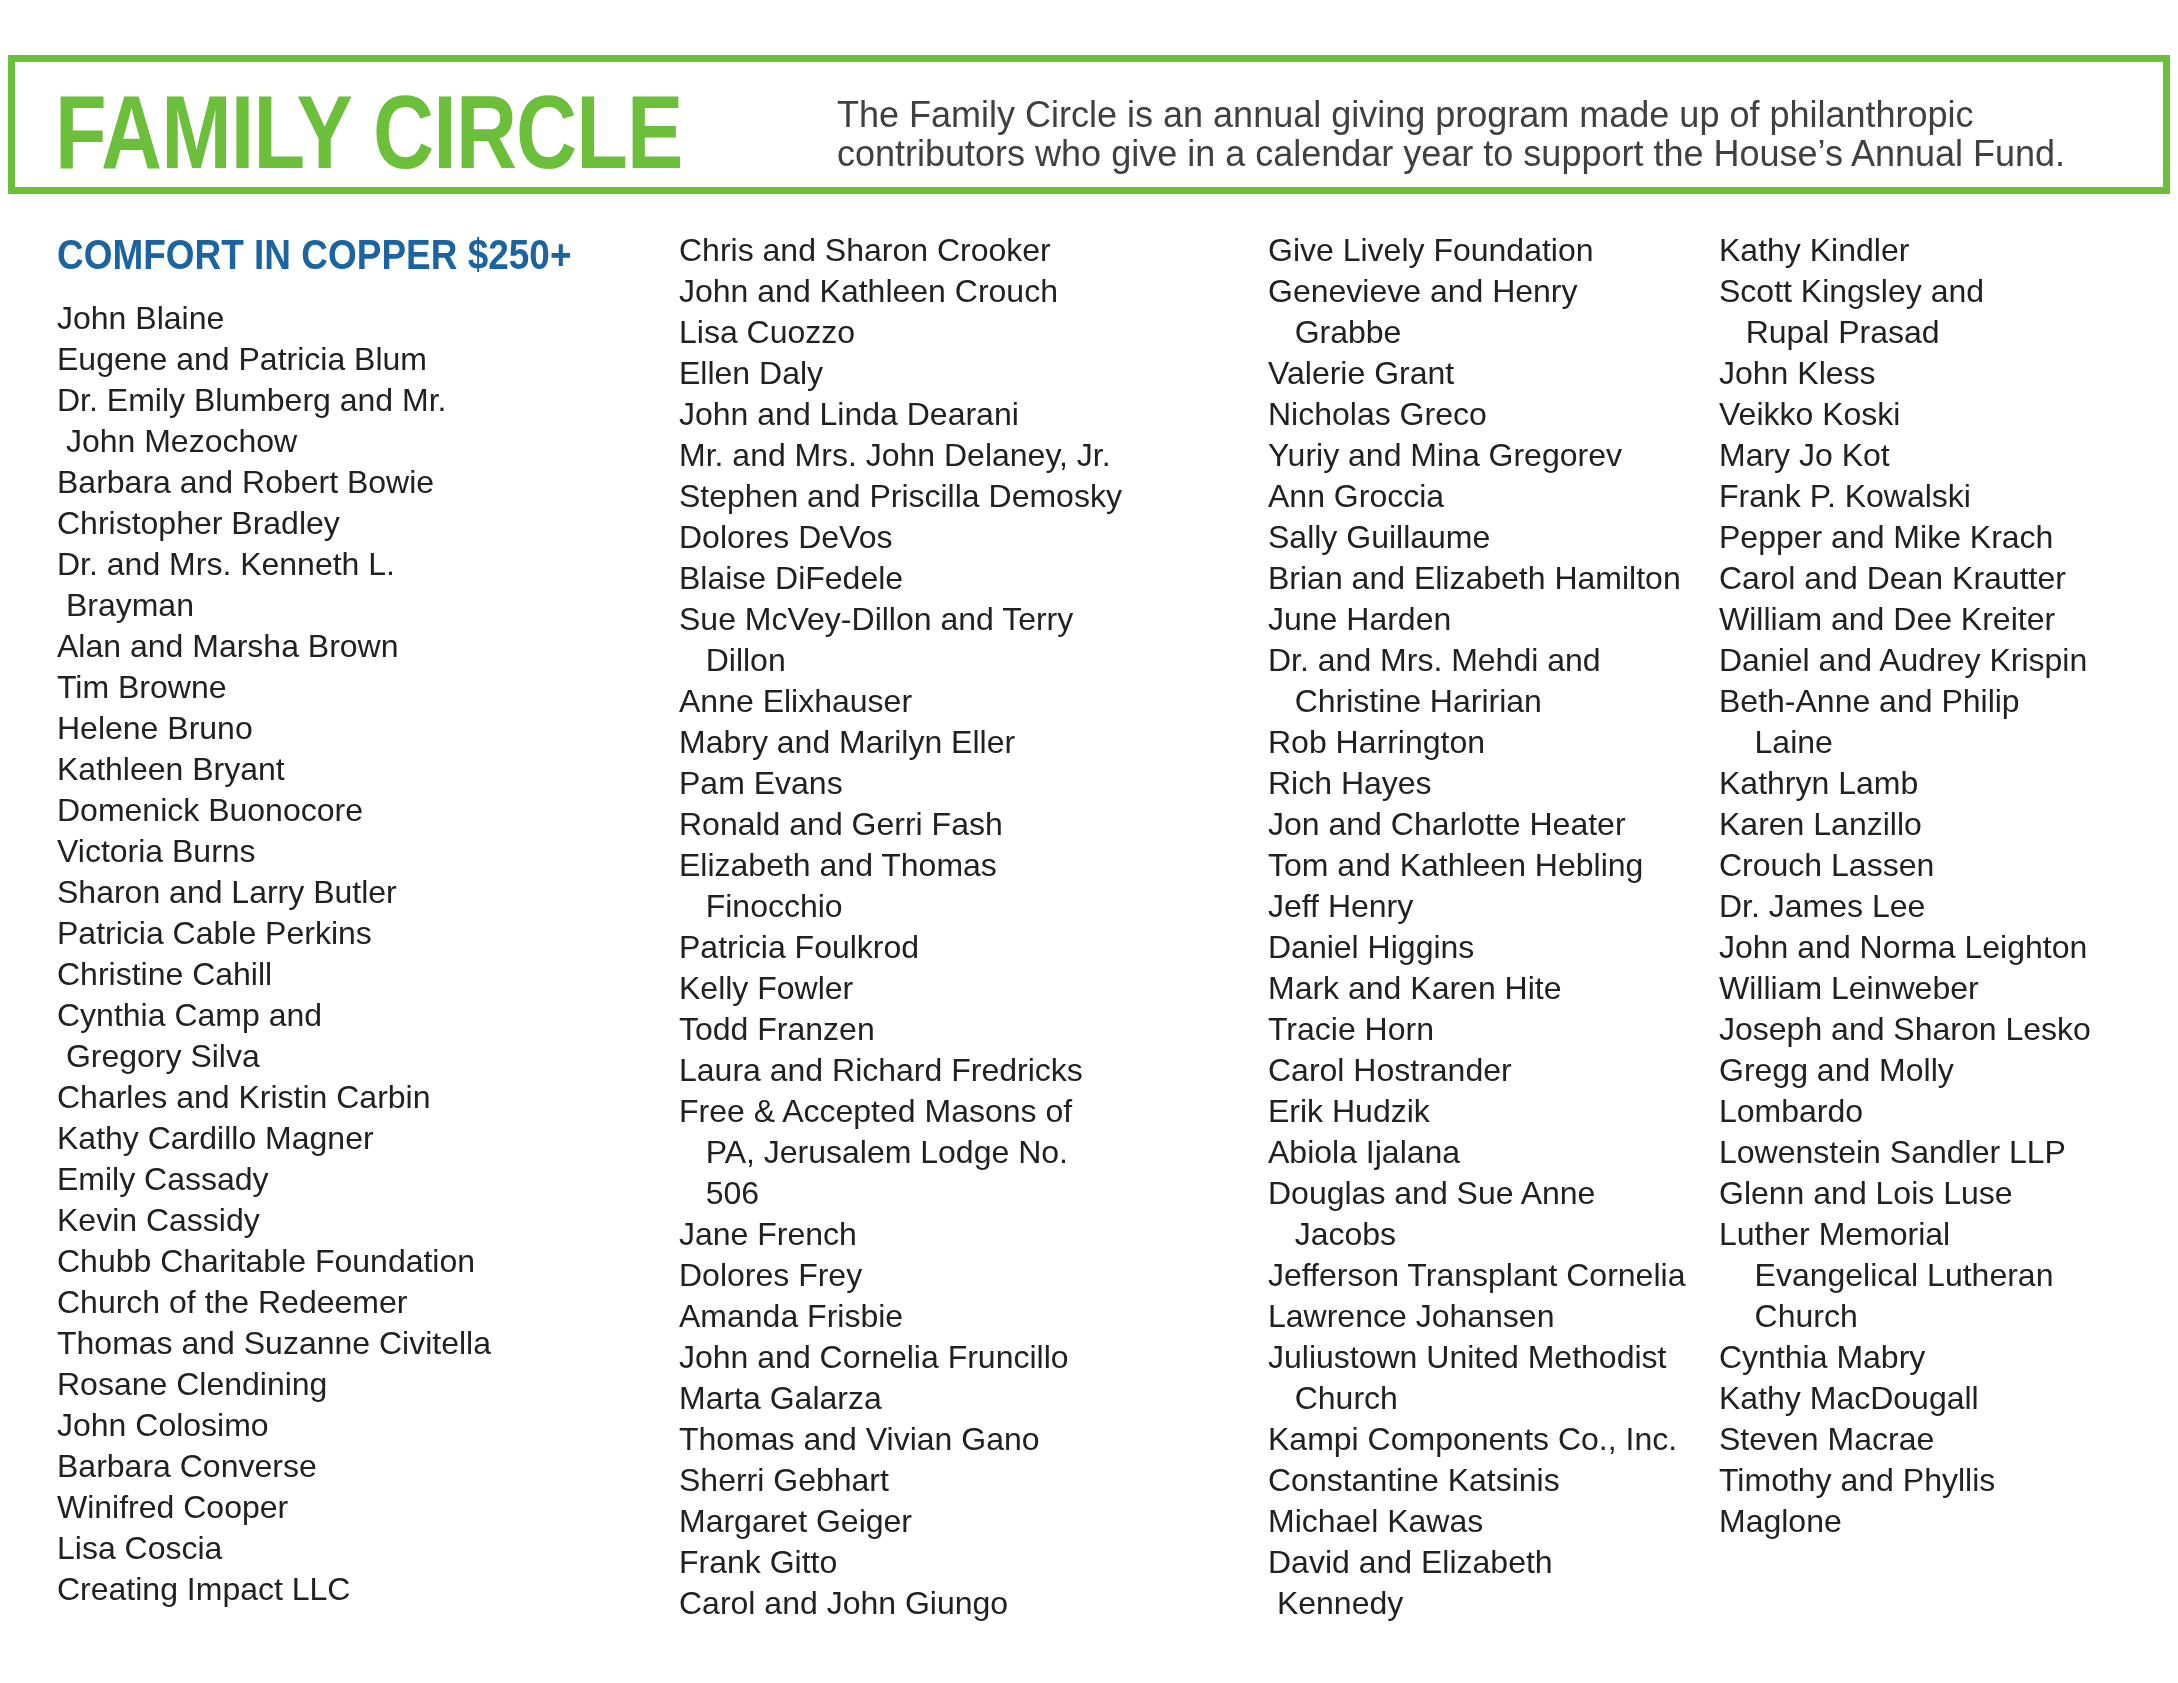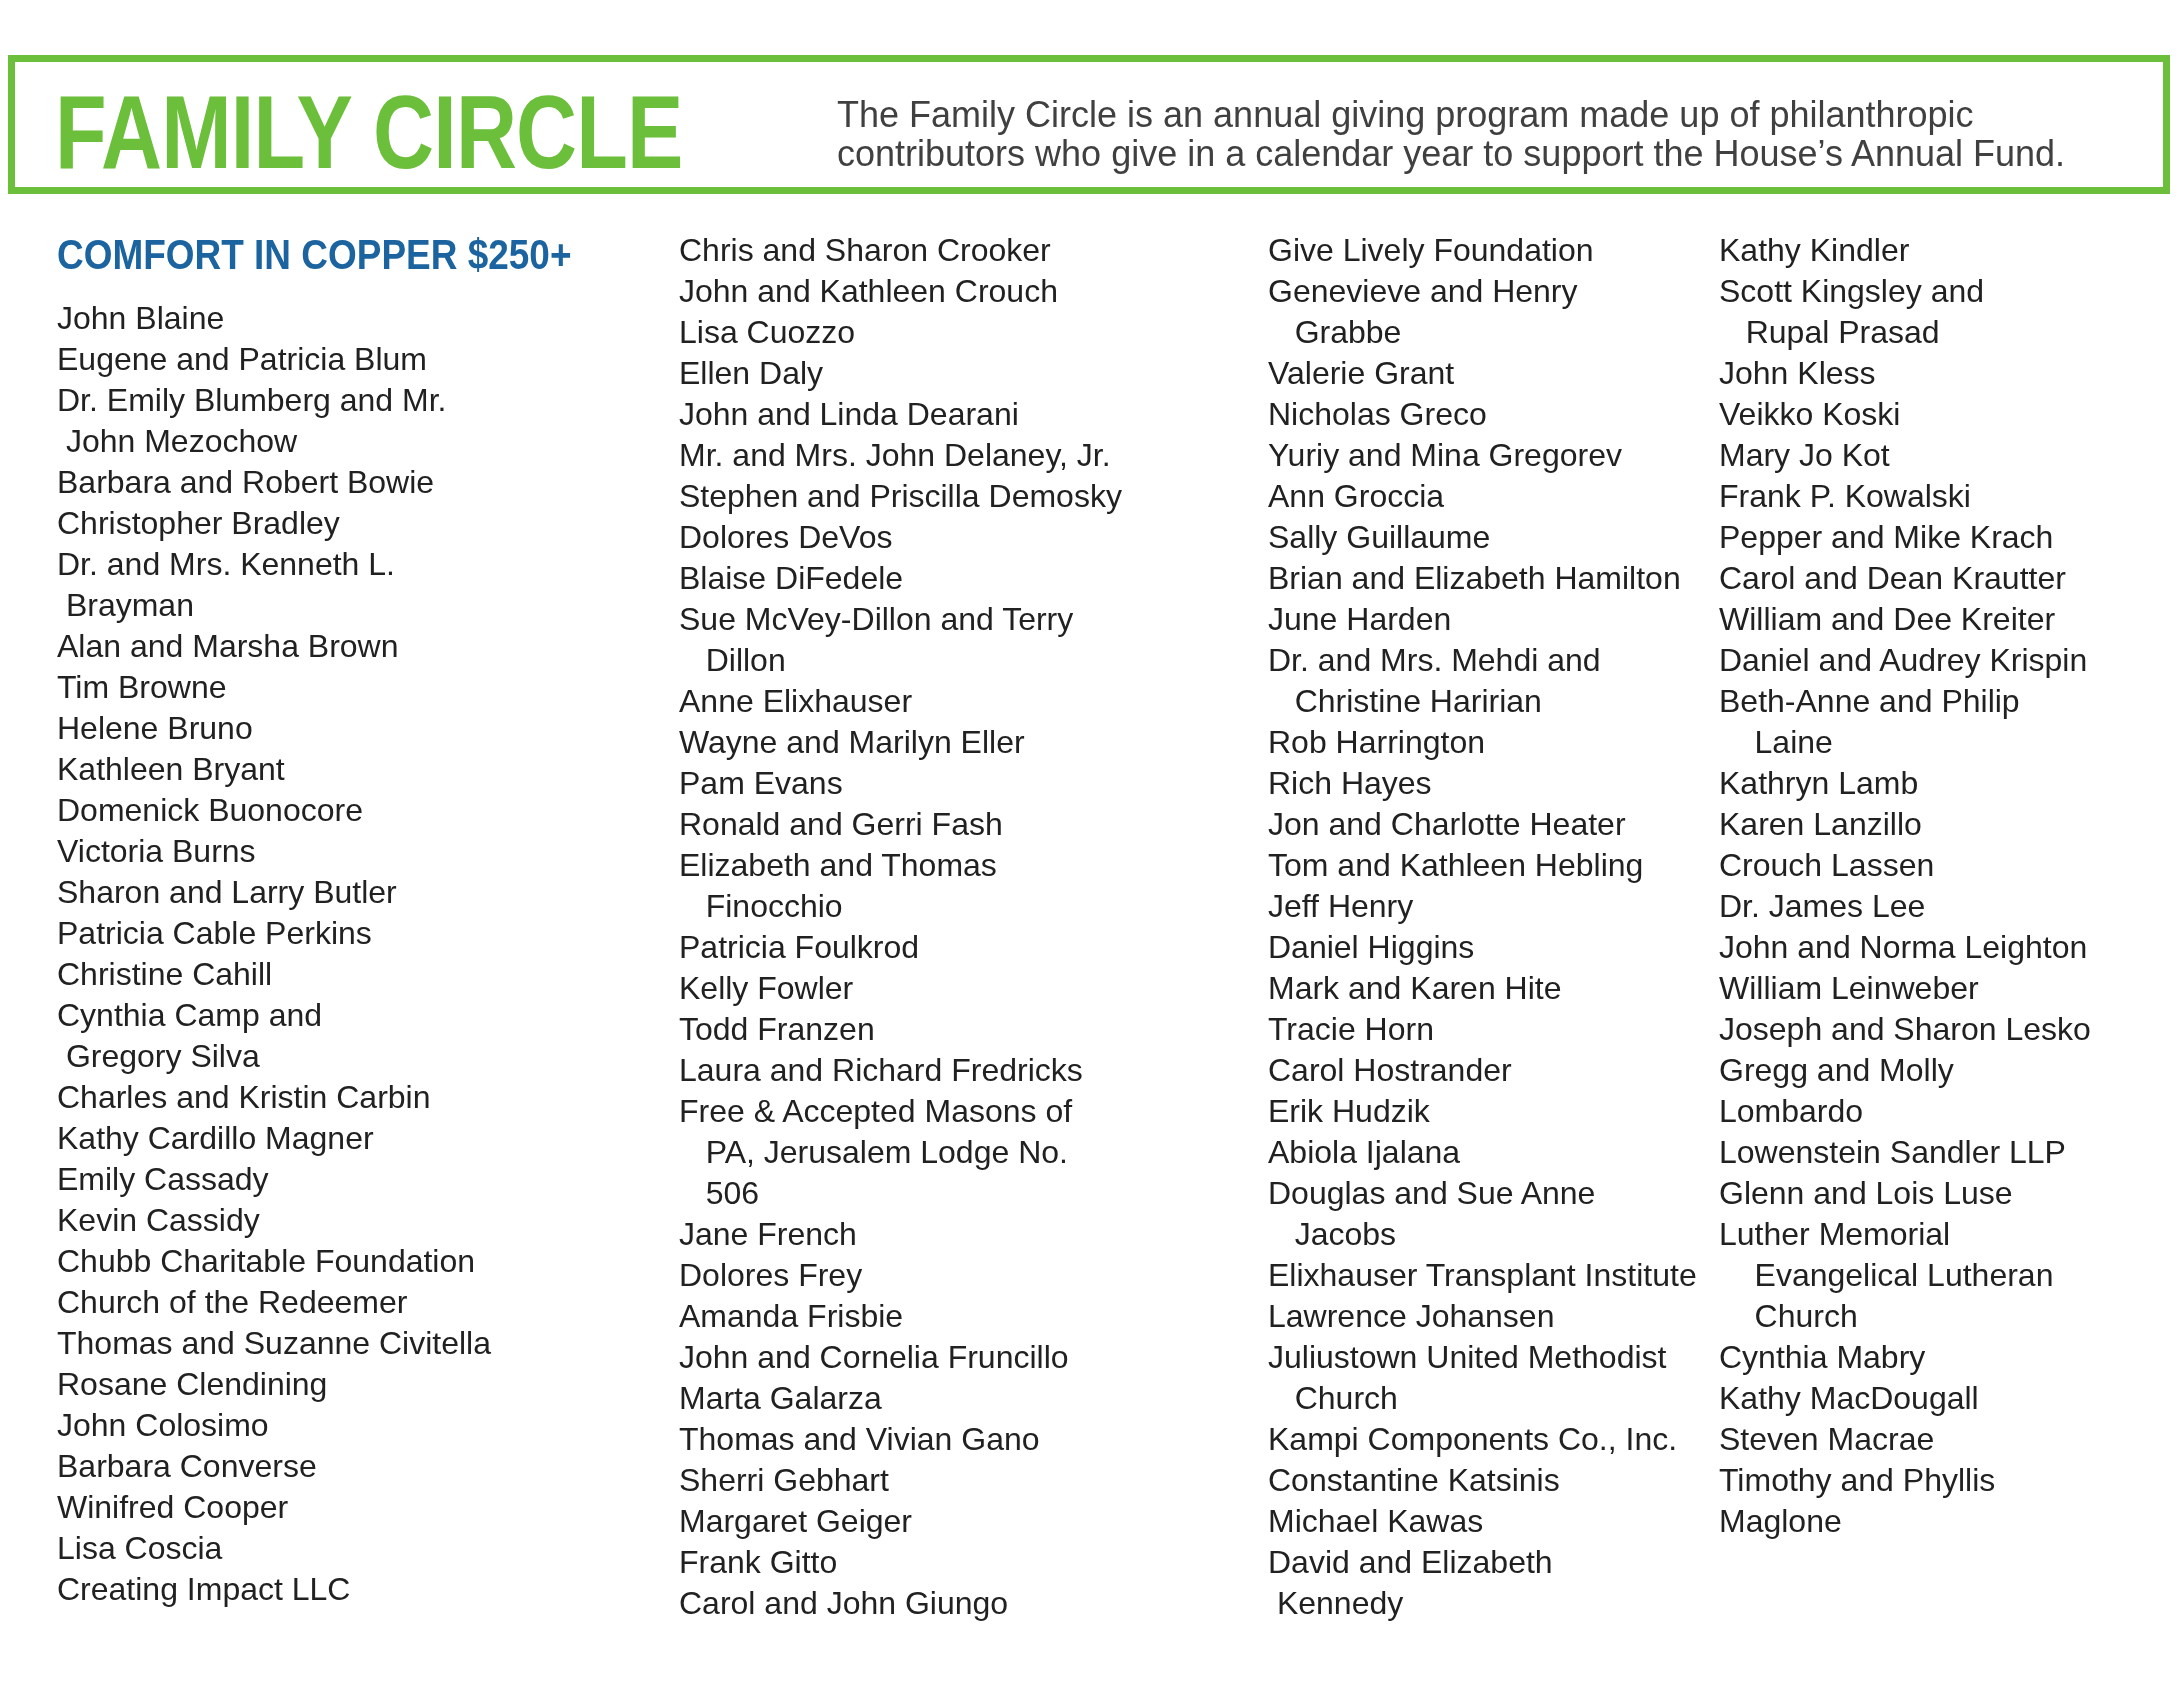--- a/index.html
+++ b/index.html
@@ -124,21 +124,21 @@
         <div class="entry">Lisa Cuozzo</div>
         <div class="entry">Ellen Daly</div>
         <div class="entry">John and Linda Dearani</div>
         <div class="entry">Mr. and Mrs. John Delaney, Jr.</div>
         <div class="entry">Stephen and Priscilla Demosky</div>
         <div class="entry">Dolores DeVos</div>
         <div class="entry">Blaise DiFedele</div>
         <div class="entry">Sue McVey-Dillon and Terry
    Dillon</div>
         <div class="entry">Anne Elixhauser</div>
-        <div class="entry">Wayne and Marilyn Eller</div>
+        <div class="entry">Mabry and Marilyn Eller</div>
         <div class="entry">Pam Evans</div>
         <div class="entry">Ronald and Gerri Fash</div>
         <div class="entry">Elizabeth and Thomas
    Finocchio</div>
         <div class="entry">Patricia Foulkrod</div>
         <div class="entry">Kelly Fowler</div>
         <div class="entry">Todd Franzen</div>
         <div class="entry">Laura and Richard Fredricks</div>
         <div class="entry">Free &amp; Accepted Masons of
    PA, Jerusalem Lodge No.
@@ -176,21 +176,21 @@
         <div class="entry">Tom and Kathleen Hebling</div>
         <div class="entry">Jeff Henry</div>
         <div class="entry">Daniel Higgins</div>
         <div class="entry">Mark and Karen Hite</div>
         <div class="entry">Tracie Horn</div>
         <div class="entry">Carol Hostrander</div>
         <div class="entry">Erik Hudzik</div>
         <div class="entry">Abiola Ijalana</div>
         <div class="entry">Douglas and Sue Anne
    Jacobs</div>
-        <div class="entry">Elixhauser Transplant Institute</div>
+        <div class="entry">Jefferson Transplant Cornelia</div>
         <div class="entry">Lawrence Johansen</div>
         <div class="entry">Juliustown United Methodist
    Church</div>
         <div class="entry">Kampi Components Co., Inc.</div>
         <div class="entry">Constantine Katsinis</div>
         <div class="entry">Michael Kawas</div>
         <div class="entry">David and Elizabeth
  Kennedy</div>
       </div>
   </div>

